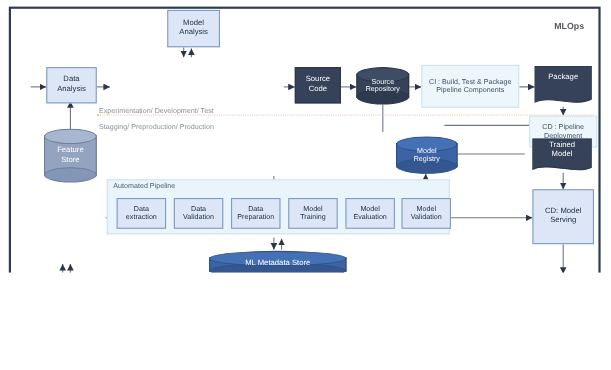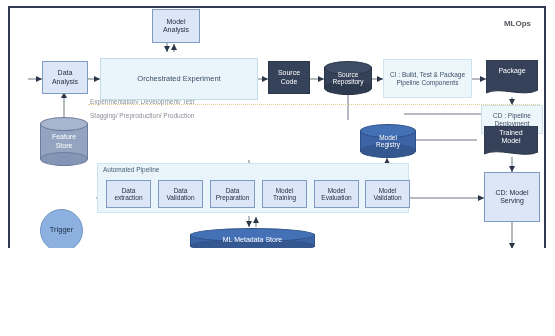--- a/index.html
+++ b/index.html
@@ -150,23 +150,20 @@
 
   <div class="envlabel" style="left:90px;top:98px;font-size:6.5px;">Experimentation/ Development/ Test</div>
   <div class="envlabel" style="left:90px;top:112px;font-size:6.5px;">Stagging/ Preproduction/ Production</div>
   <div class="envlabel" style="left:20px;top:300px;font-size:6.5px;">Cloud Native Infra</div>
 
   <div class="node box-lightblue" style="left:152px;top:9px;width:48px;height:34px;font-size:7px;">
     <span class="lbl" style="white-space:pre-line;">Model
 Analysis</span>
   </div>
 
-  <div class="node box-paleblue" style="left:100px;top:58px;width:158px;height:42px;font-size:7.5px;">
-    <span class="lbl">Orchestrated Experiment</span>
-  </div>
 
   <div class="node box-lightblue" style="left:42px;top:61px;width:46px;height:33px;font-size:7px;">
     <span class="lbl" style="white-space:pre-line;">Data
 Analysis</span>
   </div>
 
   <div class="node box-dark" style="left:268px;top:61px;width:42px;height:33px;font-size:7px;">
     <span class="lbl" style="white-space:pre-line;">Source
 Code</span>
   </div>
@@ -246,23 +243,20 @@
   <div class="node box-lightblue" style="left:365px;top:180px;width:45px;height:28px;font-size:6.5px;">
     <span class="lbl" style="white-space:pre-line;">Model
 Validation</span>
   </div>
 
   <div class="node box-lightblue" style="left:484px;top:172px;width:56px;height:50px;font-size:7px;">
     <span class="lbl" style="white-space:pre-line;">CD: Model
 Serving</span>
   </div>
 
-  <div class="node circle-blue" style="left:40px;top:209px;width:43px;height:43px;font-size:7.5px;">
-    <span class="lbl">Trigger</span>
-  </div>
 
   <div class="cyl cyl-blue" style="left:190px;top:228px;width:125px;height:25px;">
     <div class="cyl-body"></div>
     <div class="cyl-bot"></div>
     <div class="cyl-top"></div>
     <div class="cyl-txt" style="font-size:7px;">ML Metadata Store</div>
   </div>
 
   <div class="node box-paleblue" style="left:211px;top:257px;width:92px;height:21px;font-size:6.5px;">
     <span class="lbl" style="white-space:pre-line;">Performance

